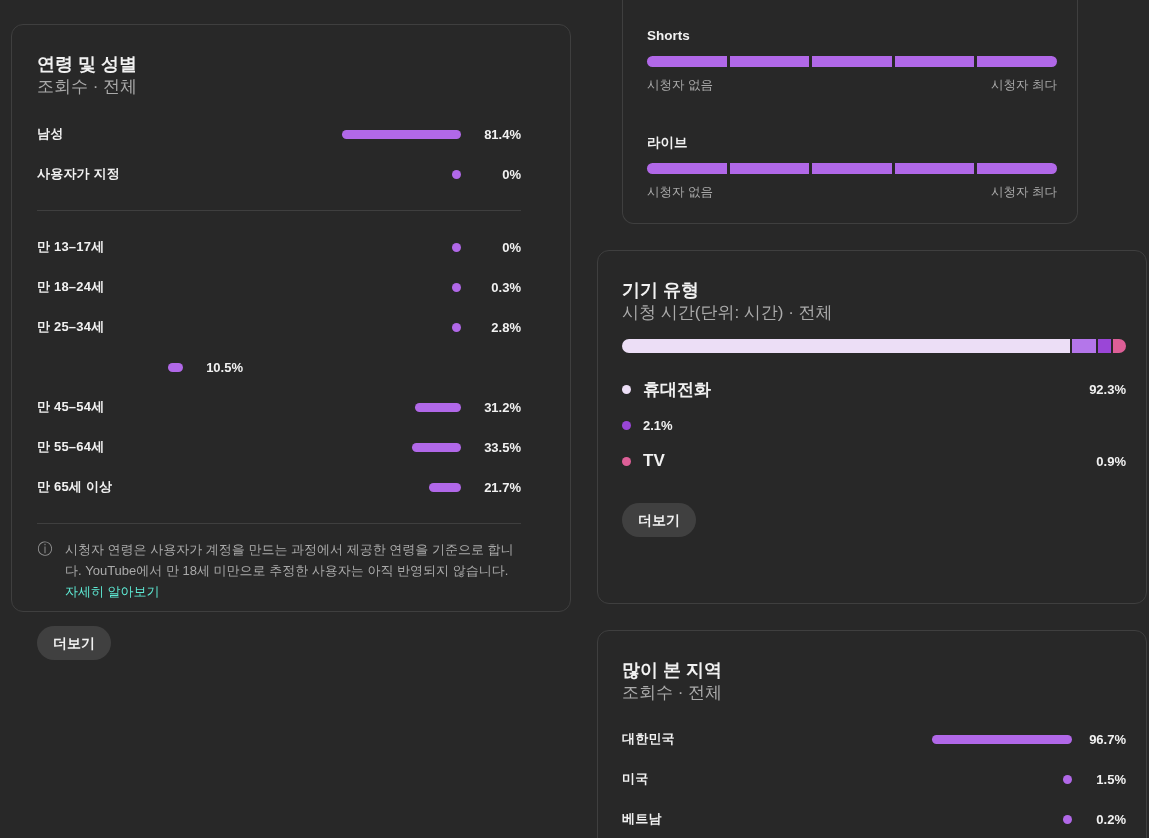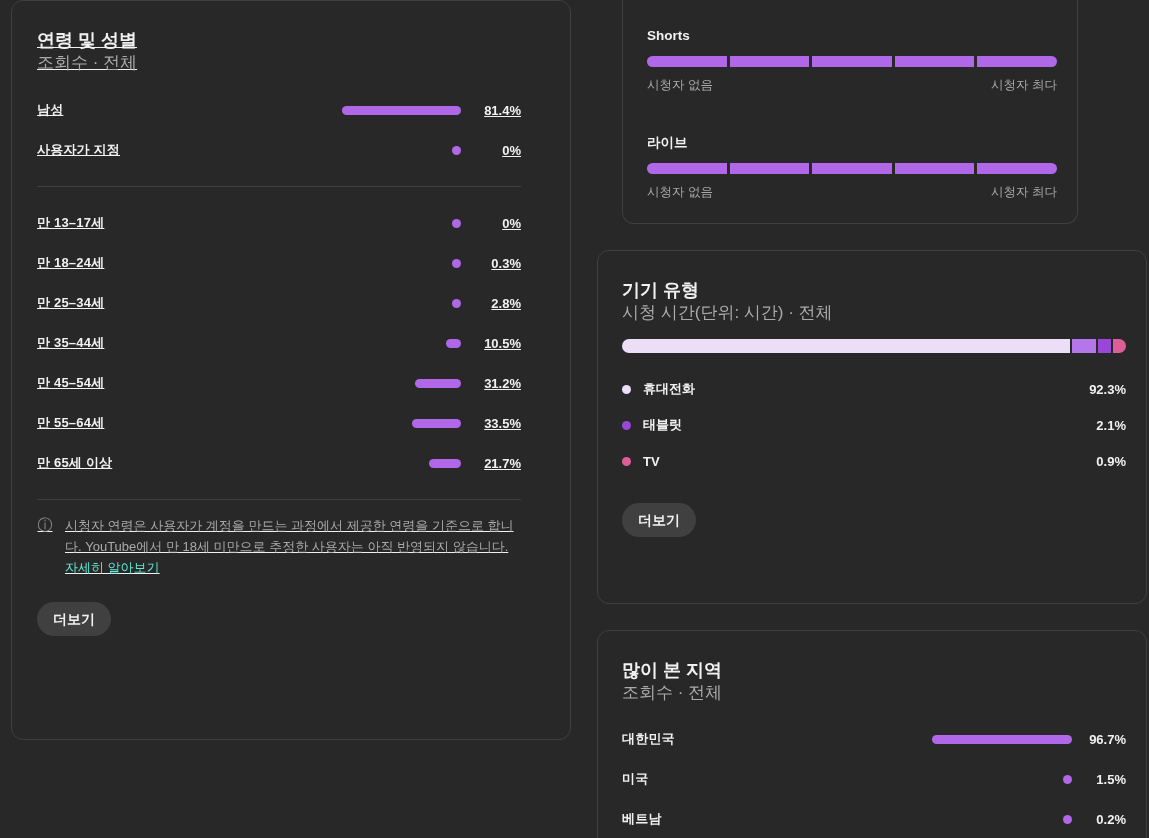--- a/index.html
+++ b/index.html
@@ -10,21 +10,21 @@
     color:#f1f1f1;
     position:relative;
   }
   .card {
     position:absolute;
     background:#282828;
     border:1px solid #3f3f3f;
     border-radius:12px;
   }
   
-  #card-age { left:11px; top:0; width:560px; height:740px; padding:27px 49px 0 25px;text-decoration:underline; }
+  #card-age { left:11px; top:24px; width:560px; height:588px; padding:27px 49px 0 25px; }
   .card-title { font-size:18px; font-weight:700; line-height:24px; color:#f1f1f1; }
   .card-subtitle { font-size:17px; line-height:16px; color:#aaaaaa; margin-top:3px; }
   .rows { margin-top:19px; }
   .rows.tight { margin-top:16px; }
   .stat-row { display:flex; align-items:center; height:40px; }
   .stat-label { flex:1; font-size:13px; font-weight:700; color:#f1f1f1; letter-spacing:.2px; }
   .stat-barzone { display:flex; justify-content:flex-end; align-items:center; }
   .stat-bar { height:9px; border-radius:5px; background:#b168e8; }
   .stat-value { text-align:right; font-size:13px; font-weight:700; color:#f1f1f1; }
   .divider { border:none; border-top:1px solid #3f3f3f; margin:16px 0 0 0; }
@@ -52,21 +52,21 @@
   .seg-foot { display:flex; justify-content:space-between; margin-top:11px;
               font-size:12.5px; line-height:15px; color:#aaaaaa; }
   #card-device { left:597px; top:250px; width:550px; height:354px; padding:0 20px 0 24px; }
   #card-device .card-title { margin-top:27px; }
   .stacked-bar { display:flex; gap:2px; margin-top:18px; height:14px; }
   .stacked-seg:first-child { flex:1; border-radius:7px 0 0 7px; }
   .stacked-seg:last-child { border-radius:0 7px 7px 0; }
   .legend { margin-top:18px; }
   .legend-row { display:flex; align-items:center; height:36px; }
   .legend-dot { width:9px; height:9px; border-radius:50%; margin-right:12px; flex:none; }
-  .legend-label { flex:1; font-size:13px; font-weight:700; color:#f1f1f1; }
+  .legend-label { flex:1; font-size:17px; font-weight:700; color:#f1f1f1; }
   .legend-value { font-size:13px; font-weight:700; color:#f1f1f1; }
   #card-geo { left:597px; top:630px; width:550px; height:280px; padding:0 20px 0 24px; }
   #card-geo .card-title { margin-top:27px; }
   #card-geo .rows { margin-top:18px; }
 </style>
 </head>
 <body>
 
 <div class="card" id="card-age">
   <div class="card-title">연령 및 성별</div>
@@ -109,21 +109,20 @@
 
   <div class="stat-row">
     <span class="stat-label">만 25–34세</span>
     <span class="stat-barzone" style="width: 146px;">
       <span class="stat-bar" style="width: 9px;"></span>
     </span>
     <span class="stat-value" style="width: 60px;">2.8%</span>
   </div>
 
   <div class="stat-row">
-    <span class="stat-label">만 35–44세</span>
     <span class="stat-barzone" style="width: 146px;">
       <span class="stat-bar" style="width: 15px;"></span>
     </span>
     <span class="stat-value" style="width: 60px;">10.5%</span>
   </div>
 
   <div class="stat-row">
     <span class="stat-label">만 45–54세</span>
     <span class="stat-barzone" style="width: 146px;">
       <span class="stat-bar" style="width: 46px;"></span>
@@ -201,21 +200,20 @@
   <div class="legend" id="device-legend">
   <div class="legend-row">
     <span class="legend-dot" style="background: rgb(236, 222, 246);"></span>
     <span class="legend-label">휴대전화</span>
     <span class="legend-value">92.3%</span>
   </div>
 
 
   <div class="legend-row">
     <span class="legend-dot" style="background: rgb(154, 70, 215);"></span>
-    <span class="legend-label">태블릿</span>
     <span class="legend-value">2.1%</span>
   </div>
 
   <div class="legend-row">
     <span class="legend-dot" style="background: rgb(221, 95, 151);"></span>
     <span class="legend-label">TV</span>
     <span class="legend-value">0.9%</span>
   </div>
 </div>
   <button class="more-btn">더보기</button>

